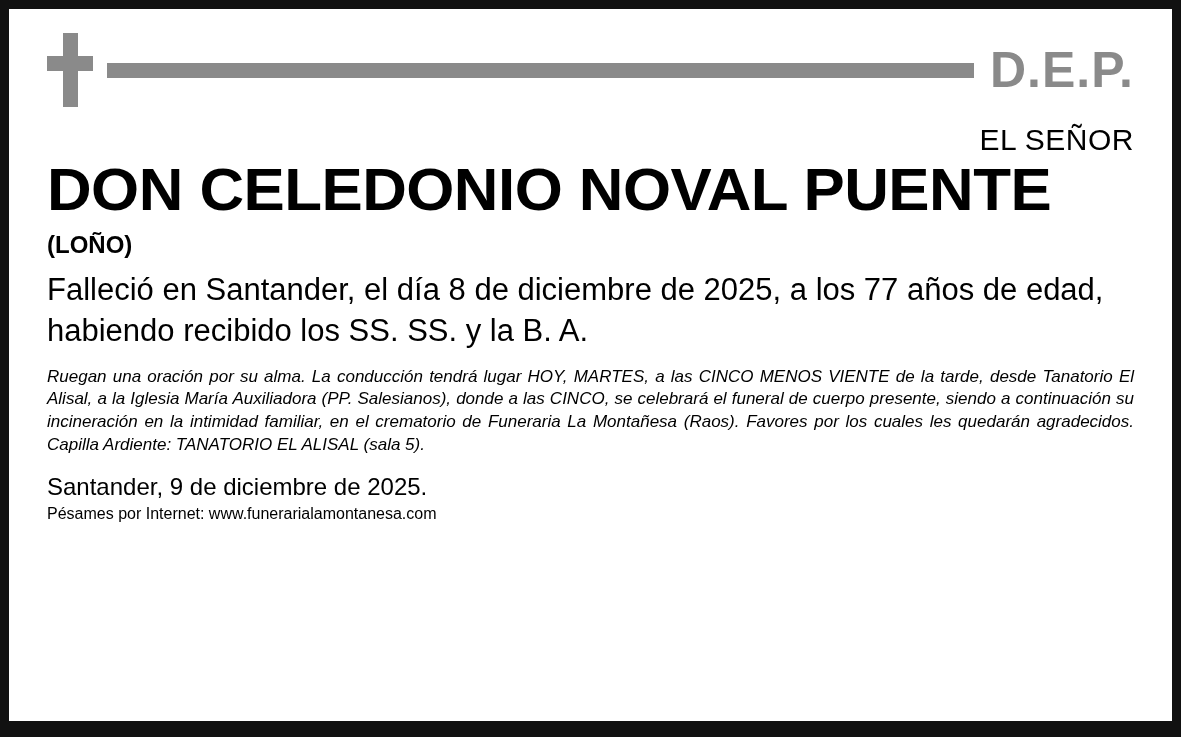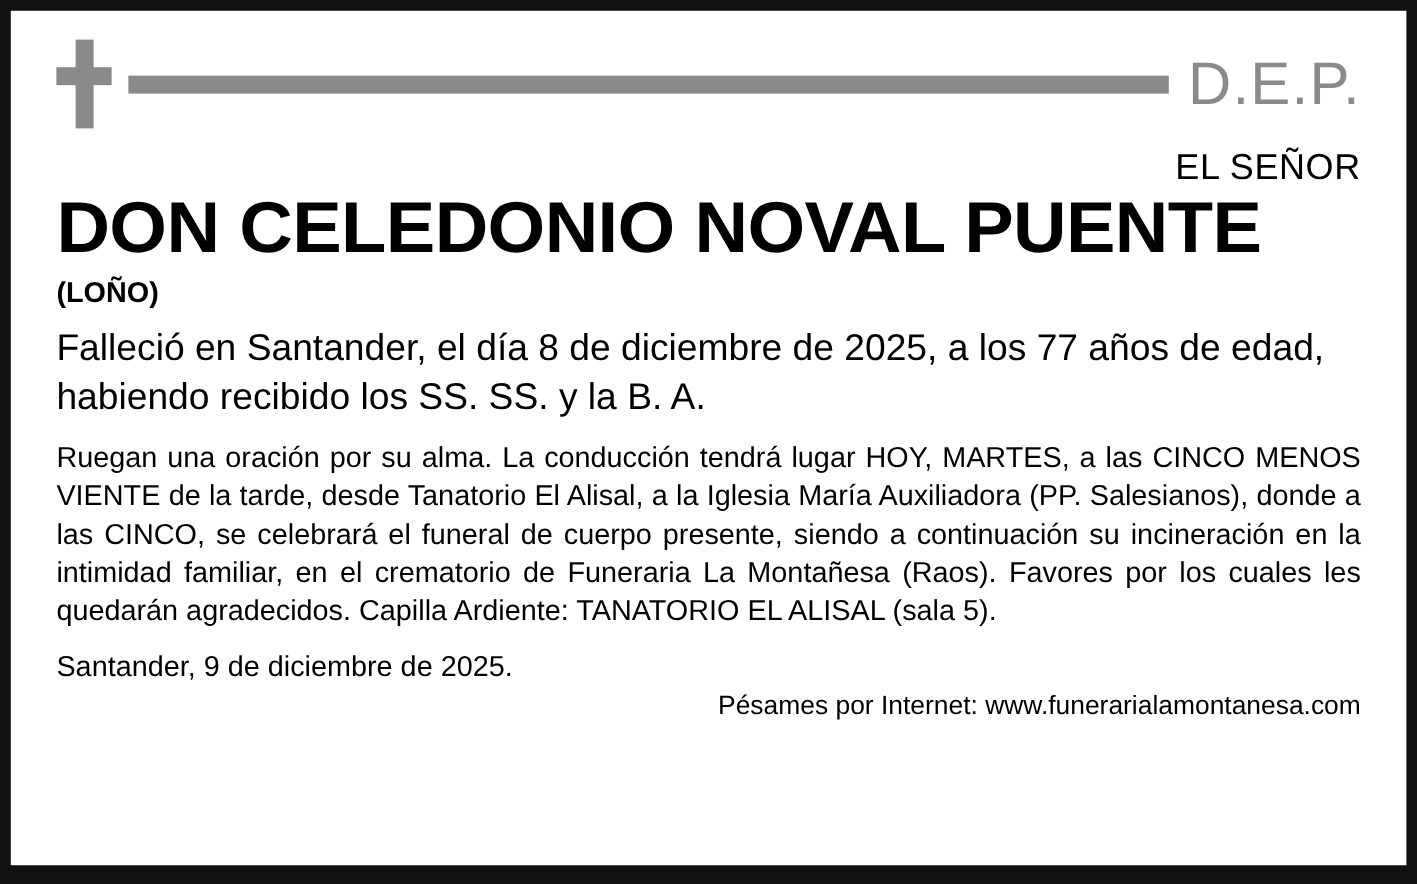--- a/index.html
+++ b/index.html
@@ -66,21 +66,21 @@
   .rule {
     flex: 1 1 auto;
     height: 15px;
     background: #8a8a8a;
     margin-top: 1px;
   }
   .dep {
     flex: 0 0 auto;
     margin-left: 16px;
     font-size: 50px;
-    font-weight: normal;
+    font-weight: bold;
     letter-spacing: 1px;
     color: #8a8a8a;
     line-height: 1;
     font-family: "Liberation Sans", sans-serif;
   }
 
   
   .eltratamiento {
     font-size: 30px;
     letter-spacing: 0.5px;
@@ -109,35 +109,35 @@
     line-height: 1.32;
     margin: 0 0 14px 0;
   }
   .family {
     font-size: 24px;
     font-weight: bold;
     line-height: 1.34;
     margin: 0 0 14px 0;
   }
   .service {
-    font-size: 24px;
+    font-size: 17px;
     line-height: 1.34;
     margin: 0 0 14px 0;
     text-align: justify;
+    font-style: italic;
   }
   .place-date {
     font-size: 24px;
     line-height: 1.3;
     margin: 0 0 2px 0;
   }
   .condolences {
-    font-size: 22px;
+    font-size: 16px;
     line-height: 1.3;
     margin: 0;
-    text-align: right;
   }
 </style>
 </head>
 <body>
 
 <div class="obituary">
   <div class="inner">
 
     <div class="header-band">
       <div class="cross">

